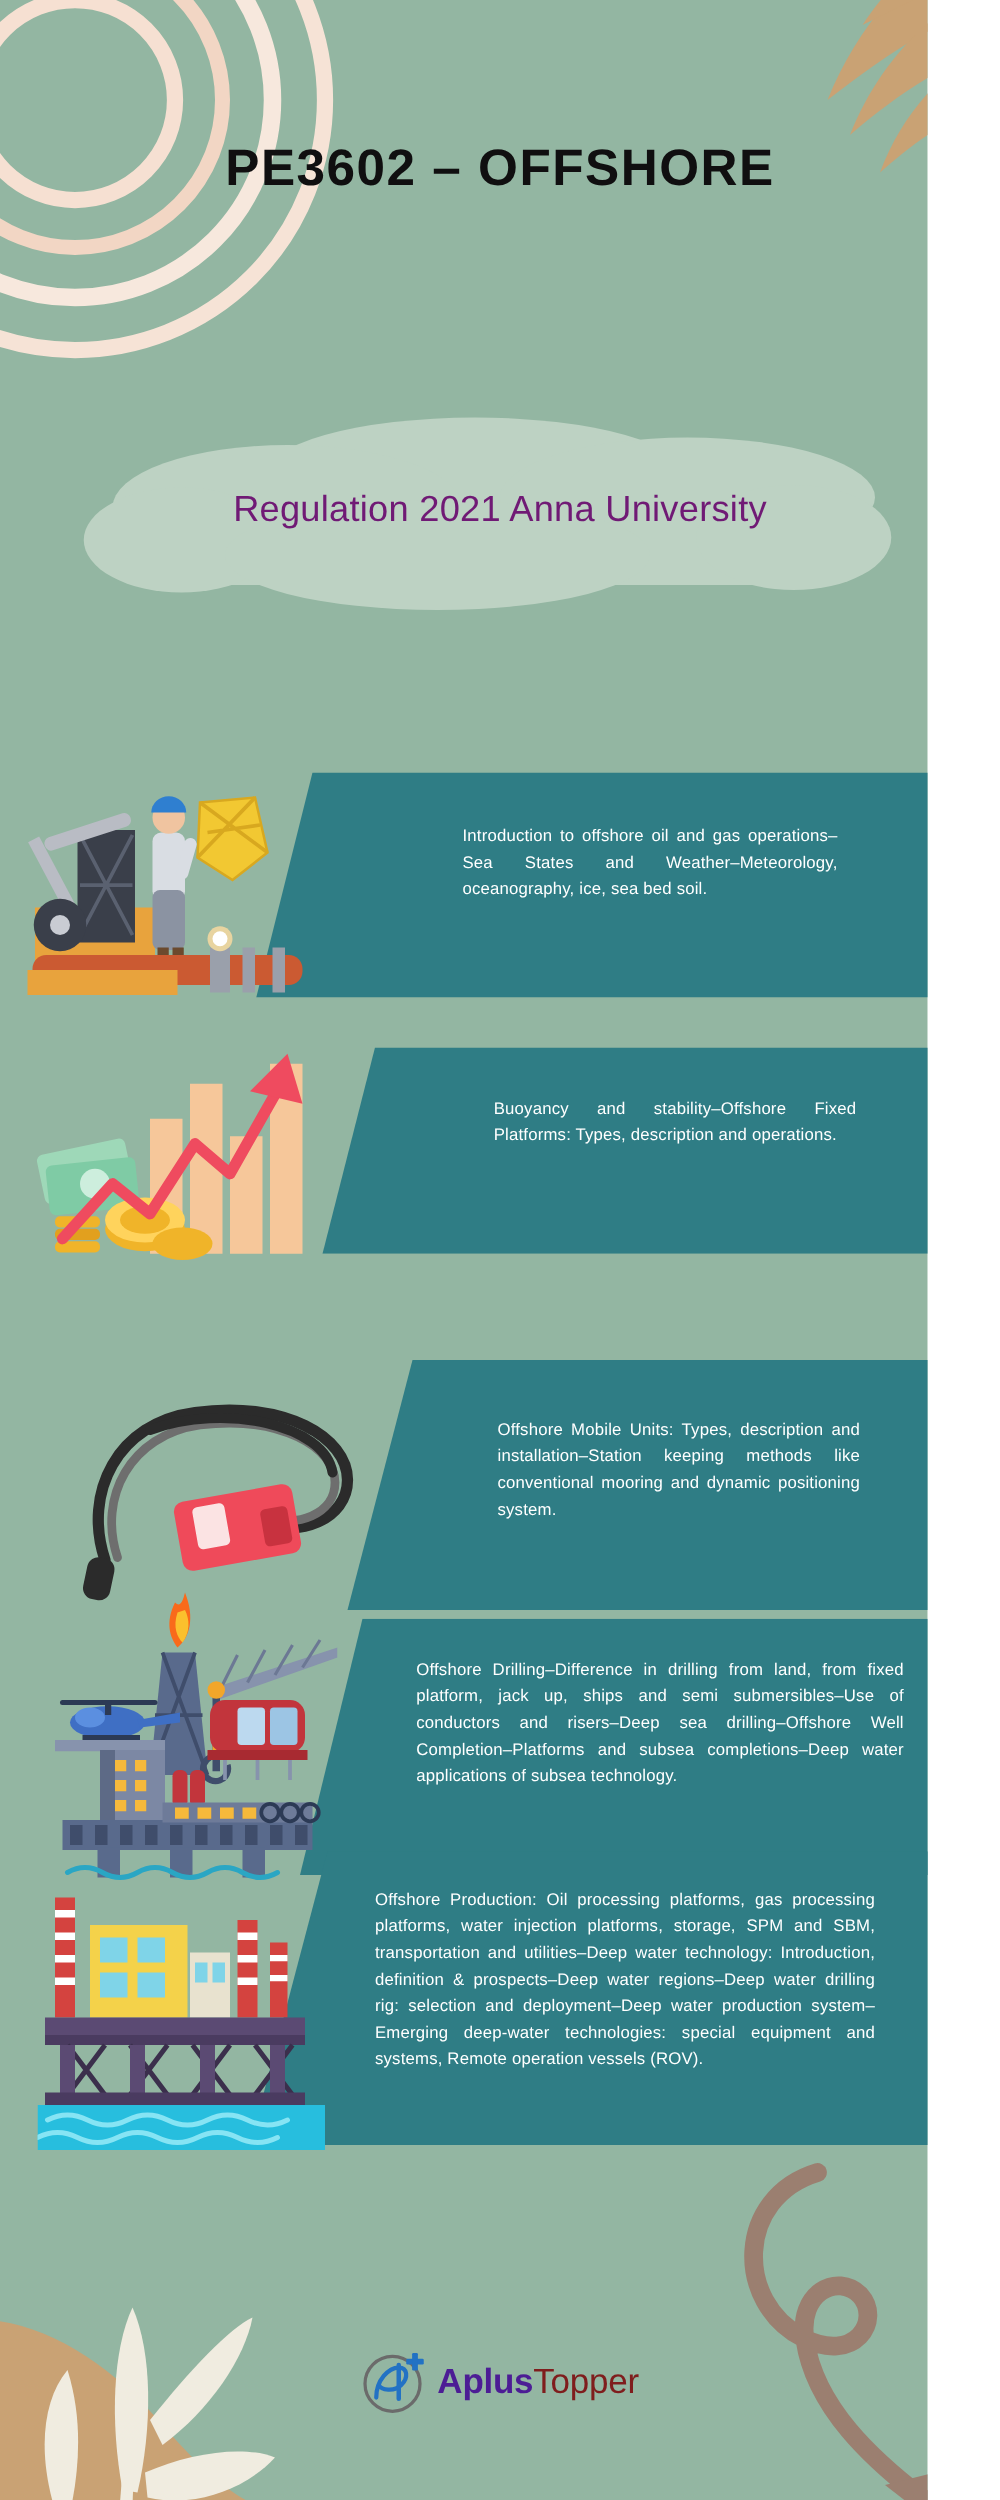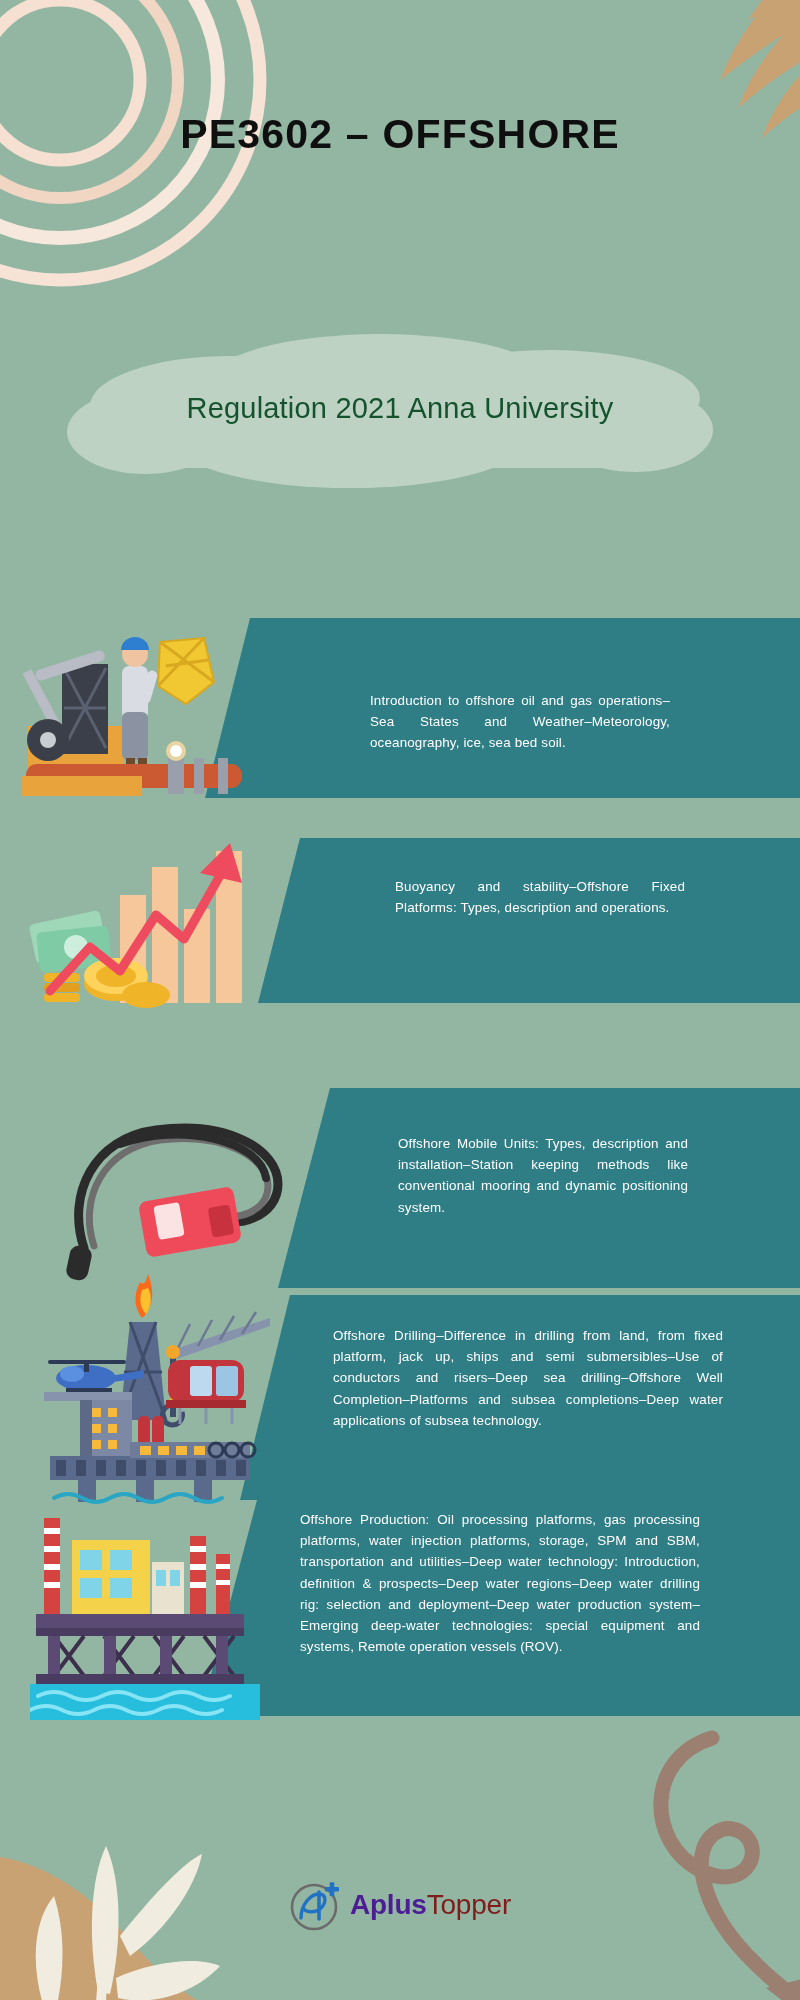--- a/index.html
+++ b/index.html
@@ -2,21 +2,21 @@
 <html><head>
 <meta charset="utf-8">
 <style>
   * { box-sizing: border-box; margin: 0; padding: 0; }
   html, body {
     width: 800px; height: 2000px;
     font-family: "Liberation Sans", sans-serif;
   }
   #page {
     position: relative;
-    width: 800px; height: 2000px;
+    width: 742px; height: 2000px;
     background: #93b6a2;
     overflow: hidden;
   }
 
   
   .deco { position: absolute; pointer-events: none; }
 
   #arcs { top: -130px; left: -150px; width: 420px; height: 420px; }
   #leaf-top-right { top: -40px; right: -30px; width: 260px; height: 230px; }
   #leaves-bottom { left: -30px; bottom: -10px; width: 300px; height: 260px; }
@@ -34,41 +34,41 @@
   }
   #cloud-wrap {
     position: absolute; top: 320px; left: 50px; width: 680px; height: 170px;
   }
   #cloud-svg { position: absolute; inset: 0; width: 100%; height: 100%; }
   #subtitle {
     position: absolute; top: 392px; left: 0; width: 800px;
     text-align: center;
     font-size: 29px;
     letter-spacing: 0.2px;
-    color: #14532d;
+    color: #701a75;
     font-weight: 400;
   }
 
   
   .band { position: absolute; left: 0; width: 800px; }
   .band-shape { position: absolute; top: 0; left: 0; width: 800px; height: 100%; }
   .band-text {
     position: absolute;
     color: #ffffff;
     font-size: 13.4px;
     line-height: 1.58;
     text-align: justify;
     text-justify: inter-word;
     letter-spacing: 0.15px;
   }
   .band-art { position: absolute; }
 
   
   #band1 { top: 618px; height: 180px; }
-  #band1 .band-text { left: 370px; width: 300px; top: 40px; margin-top: 32px; }
+  #band1 .band-text { left: 370px; width: 300px; top: 40px; }
   #band1 .band-art  { left: 18px; top: -10px; width: 240px; height: 195px; }
 
   #band2 { top: 838px; height: 165px; padding-left: 48px; }
   #band2 .band-text { left: 395px; width: 290px; top: 38px; }
   #band2 .band-art  { left: 28px; top: -15px; width: 260px; height: 190px; }
 
   #band3 { top: 1088px; height: 200px; }
   #band3 .band-text { left: 398px; width: 290px; top: 45px; }
   #band3 .band-art  { left: 60px; top: 10px; width: 260px; height: 195px; }
 

